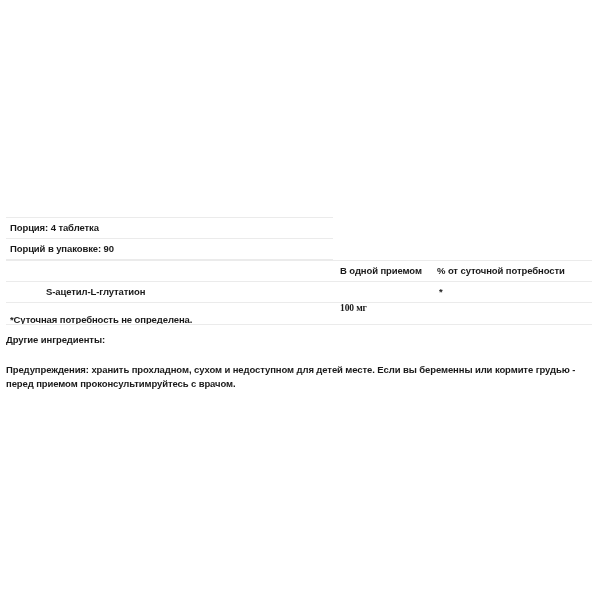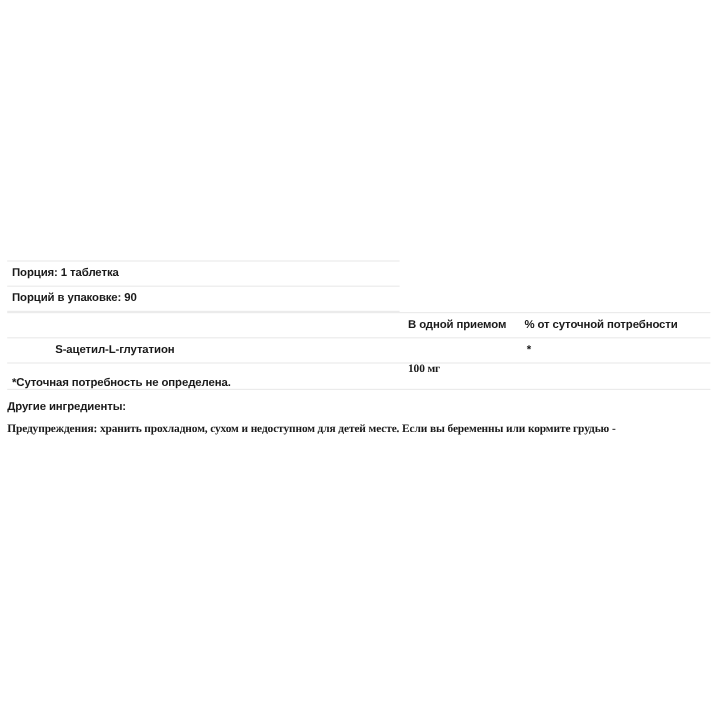--- a/index.html
+++ b/index.html
@@ -6,21 +6,21 @@
   body { width:600px; height:600px; position:relative; overflow:hidden;
          font-family:"Liberation Sans", "DejaVu Sans", sans-serif; color:#1a1a1a; }
   .t { position:absolute; font-size:9.5px; font-weight:bold; white-space:nowrap; letter-spacing:-0.1px; }
   .line { position:absolute; height:1px; background:#ebebeb; }
   .para { position:absolute; font-size:9.5px; font-weight:bold; line-height:14px; letter-spacing:-0.1px; }
 </style>
 </head>
 <body>
 
 <div class="line" style="left:6px;top:217px;width:327px;"></div>
-<div class="t" style="left:10px;top:222px;">Порция: 1 таблетка</div>
+<div class="t" style="left:10px;top:222px;">Порция: 4 таблетка</div>
 <div class="line" style="left:6px;top:238px;width:327px;"></div>
 <div class="t" style="left:10px;top:243px;">Порций в упаковке: 90</div>
 <div class="line" style="left:6px;top:259px;width:327px;"></div>
 
 <div class="line" style="left:6px;top:260px;width:586px;"></div>
 <div class="t" style="left:340px;top:265px;">В одной приемом</div>
 <div class="t" style="left:437px;top:265px;">% от суточной потребности</div>
 <div class="line" style="left:6px;top:281px;width:586px;"></div>
 
 <div>
@@ -28,15 +28,16 @@
   <div class="t" style="left:340px;top:303px;font-family:Liberation Serif, serif;">100 мг</div>
   <div class="t" style="left:439px;top:286px;">*</div>
 </div>
 <div class="line" style="left:6px;top:302px;width:586px;"></div>
 
 <div class="t" style="left:10px;top:314px;">*Суточная потребность не определена.</div>
 <div class="line" style="left:6px;top:324px;width:586px;"></div>
 
 <div class="t" style="left:6px;top:334px;">Другие ингредиенты:</div>
 
-<div class="para" style="left:6px;top:351px;width:592px;font-family:Liberation Serif, serif;">
+<div class="para" style="left:6px;top:363px;width:592px;">
   <div style="white-space:nowrap;">Предупреждения: хранить прохладном, сухом и недоступном для детей месте. Если вы беременны или кормите грудью -</div>
+  <div style="white-space:nowrap;">перед приемом проконсультимруйтесь с врачом.</div>
 </div>
 
 </body></html>

